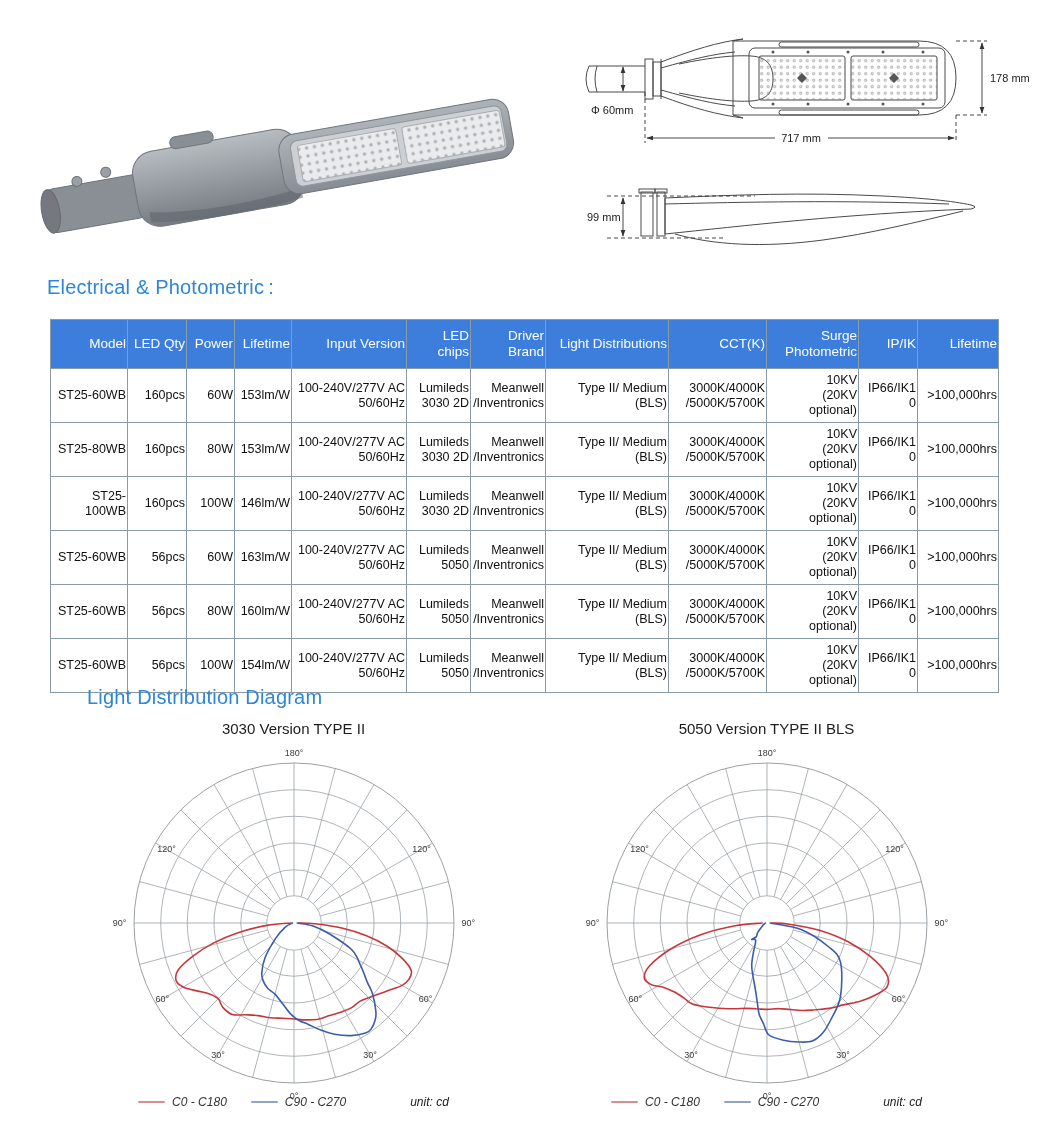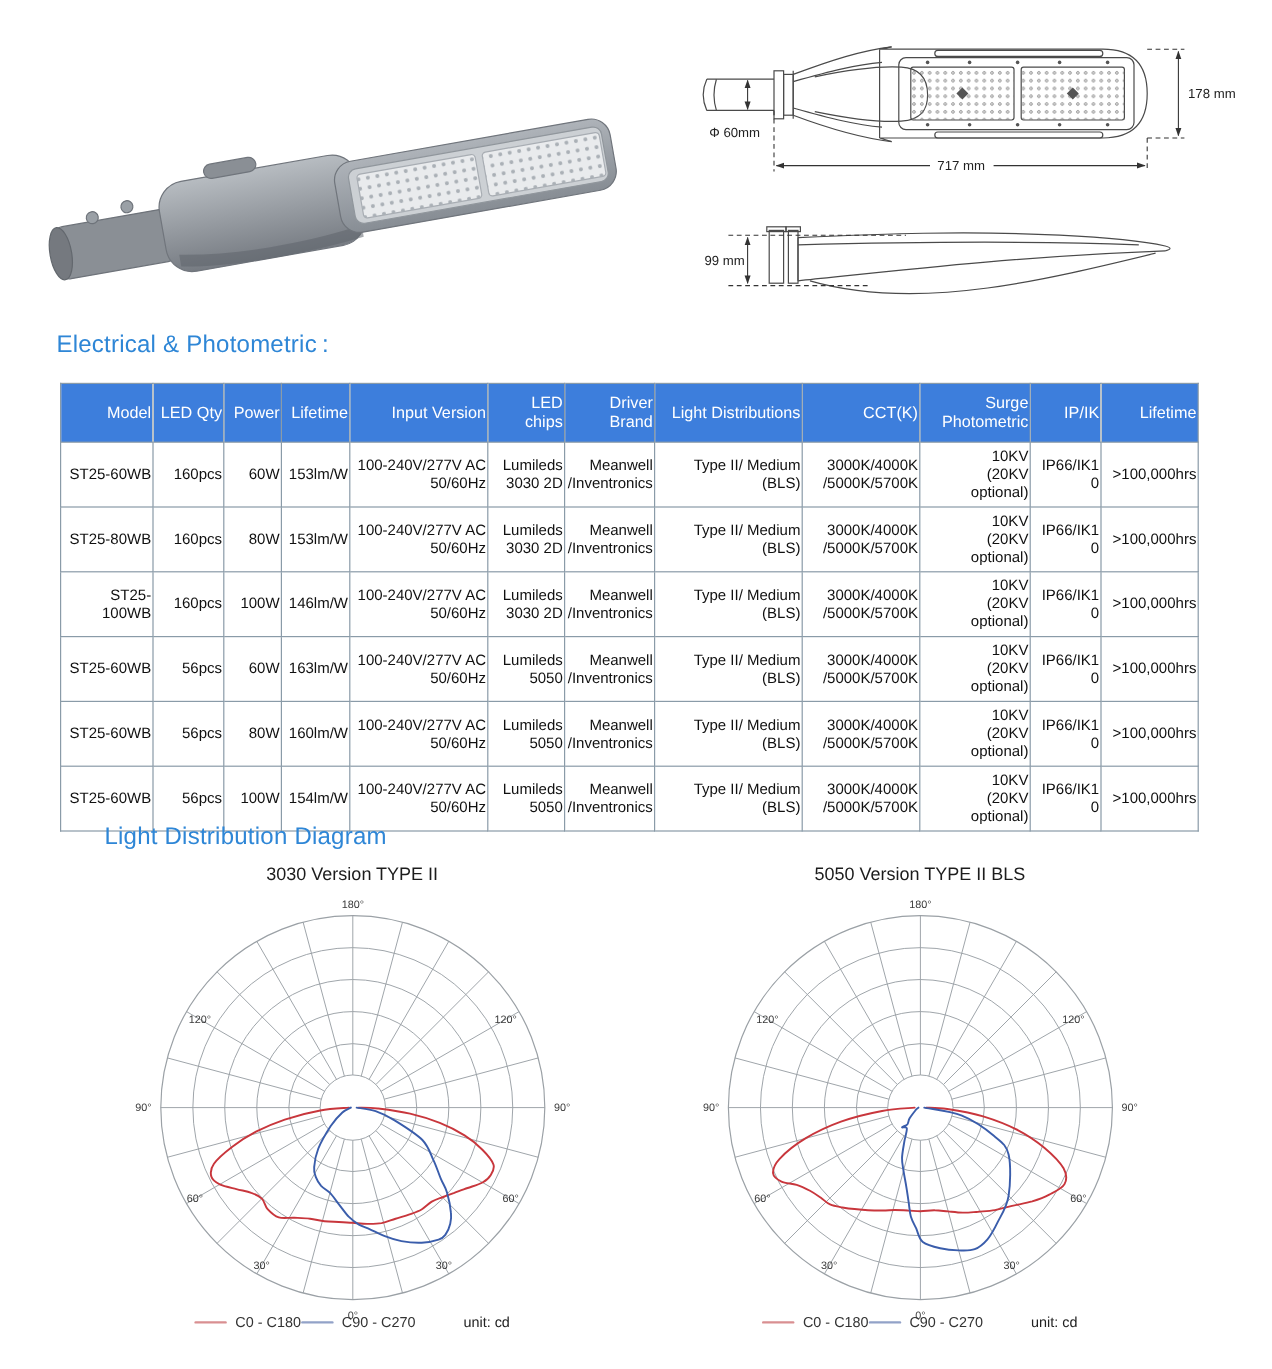--- a/index.html
+++ b/index.html
@@ -27,21 +27,21 @@
   #spec-table th{
     background:var(--table-header-bg,#3D7EDC);color:#fff;font-weight:normal;
     font-size:13.5px;height:44px;line-height:16px;
   }
   #spec-table td{height:49px;color:#101010;}
   
   .charts{position:absolute;left:0;top:718px;width:1060px;display:flex;padding:0 57px;box-sizing:border-box;}
   .chart-fig{width:473px;display:flex;flex-direction:column;align-items:center;margin:0;}
   .chart-title{font-size:15px;color:#1c1c1c;margin:2px 0 2px 0;}
   .polar-svg{display:block;}
-  .legend{display:flex;gap:0;font-size:12px;color:#333;margin-top:-4px;}
+  .legend{display:flex;gap:24px;font-size:12px;color:#333;margin-top:-4px;font-style:italic;}
   .legend .sw{display:inline-block;width:27px;height:2px;border-radius:1px;margin-right:7px;vertical-align:middle;}
   .legend .li{display:flex;align-items:center;}
   .legend .unit{margin-left:40px;color:#222;}
   
   .dim-text{font-size:11px;fill:#222;font-family:"Liberation Sans",sans-serif;}
 </style>
 </head>
 <body>
 
 <svg class="abs" style="left:28px;top:14px" width="505" height="240" viewBox="0 0 505 240" aria-hidden="true">

